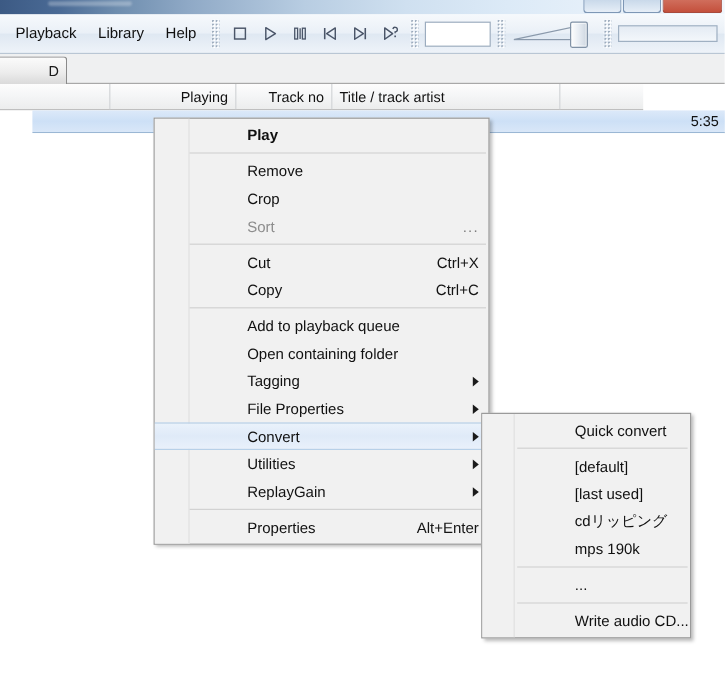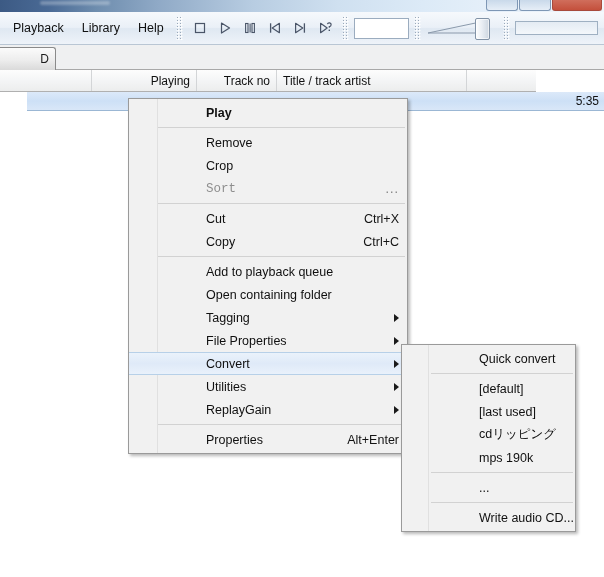--- a/index.html
+++ b/index.html
@@ -288,21 +288,21 @@
     margin-left: 16px;
     font-size: 12.5px;
   }
   .mi .dots {
     color: #7d7d7d;
     margin-left: 16px;
     letter-spacing: 1px;
   }
   .mi.bold .lbl { font-weight: bold; }
   .mi.disabled { color: #8d8d8d; }
-  .mi.disabled .lbl { color: #8d8d8d; font-family: Liberation Mono, monospace; }
+  .mi.disabled .lbl { color: #8d8d8d; }
   .mi.selected {
     background: linear-gradient(to bottom, #eaf2fb 0%, #dfeaf8 50%, #e9f1fb 100%);
     border-top: 1px solid #b7d0e8;
     border-bottom: 1px solid #b7d0e8;
     height: 23px;
   }
   .mi .arrow {
     position: absolute;
     right: 8px;
     top: 50%;

